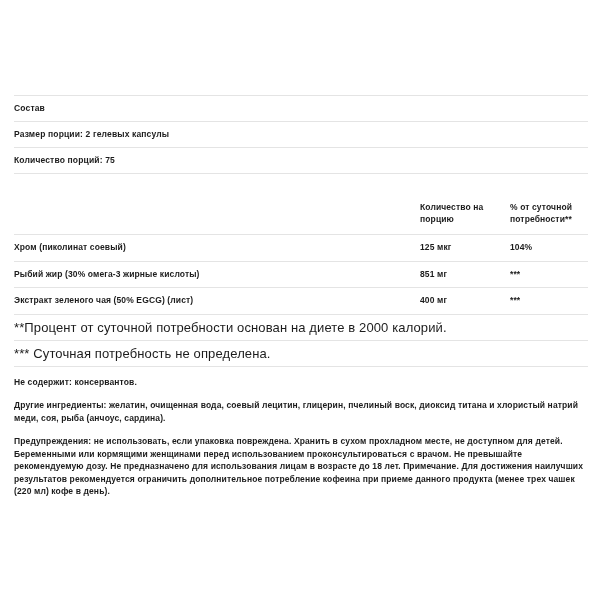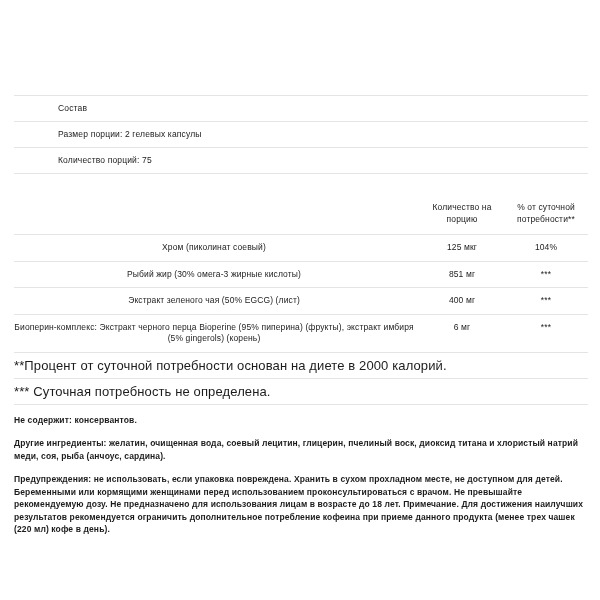--- a/index.html
+++ b/index.html
@@ -30,43 +30,42 @@
     width: 574px;
     margin: 0 14px 0 14px;
   }
 
   
   .top-spacer { height: 95px; }
 
   
   .info-line {
     font-size: 8.5px;
-    font-weight: normal;
+    font-weight: bold;
     letter-spacing: 0.15px;
     padding: 7px 14px 7px 14px;
     line-height: 11px;
-    margin-left: 44px;
   }
 
   
   .section-gap { height: 20px; }
 
   
   table.nutri {
     width: 574px;
     margin-left: 14px;
     border-collapse: collapse;
     table-layout: fixed;
   }
   table.nutri td, table.nutri th {
-    text-align: center;
+    text-align: left;
     vertical-align: top;
     padding: 0;
     font-size: 8.5px;
-    font-weight: normal;
+    font-weight: bold;
     letter-spacing: 0.12px;
     line-height: 11.5px;
   }
   col.c-name   { width: 406px; }
   col.c-amount { width: 90px;  }
   col.c-pct    { width: 78px;  }
 
   table.nutri thead th {
     padding: 8px 6px 9px 0;
     border-bottom: 1px solid #e4e4e4;
@@ -148,25 +147,20 @@
       <tr>
         <td class="name">Рыбий жир (30% омега-3 жирные кислоты)</td>
         <td class="amount">851 мг</td>
         <td class="pct stars">***</td>
       </tr>
       <tr>
         <td class="name">Экстракт зеленого чая (50% EGCG) (лист)</td>
         <td class="amount">400 мг</td>
         <td class="pct stars">***</td>
       </tr>
-      <tr>
-        <td class="name">Биоперин-комплекс: Экстракт черного перца Bioperine (95% пиперина) (фрукты), экстракт имбиря (5% gingerols) (корень)</td>
-        <td class="amount">6 мг</td>
-        <td class="pct stars">***</td>
-      </tr>
     </tbody>
   </table>
 
   <div class="footnote">**Процент от суточной потребности основан на диете  в 2000 калорий.</div>
 
   <div class="rule"></div>
 
   <div class="footnote">*** Суточная потребность не определена.</div>
 
   <div class="rule"></div>

